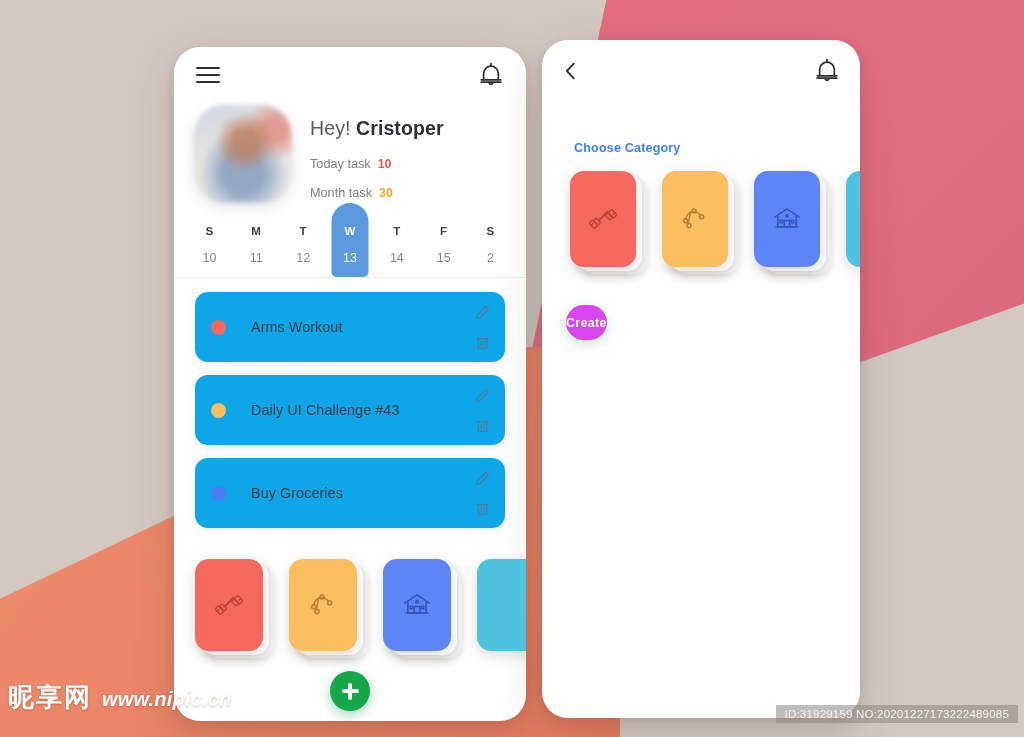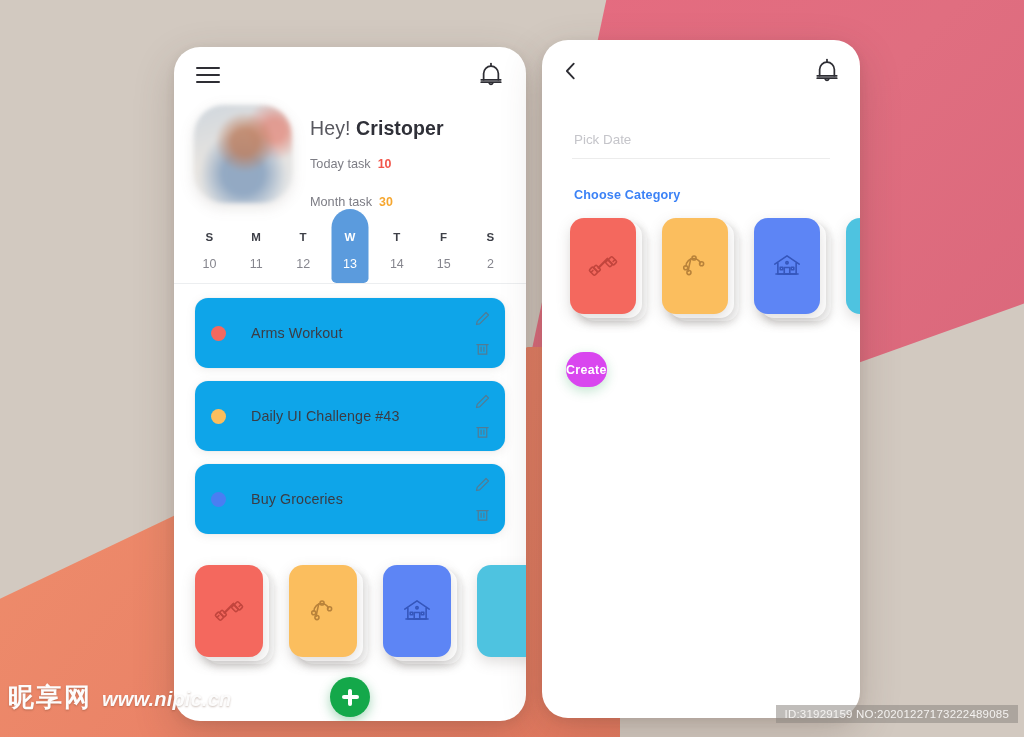--- a/index.html
+++ b/index.html
@@ -87,21 +87,21 @@
       radial-gradient(circle at 82% 26%, rgba(225,110,95,.6) 0 10%, rgba(225,110,95,0) 28%),
       linear-gradient(160deg, #cfd6dd 0%, #e7e4e0 48%, #dfe3e6 100%);
     filter: blur(2.2px);
     box-shadow: 0 4px 14px rgba(120,110,105,.18);
   }
   .greet-text { padding-left: 18px; padding-top: 12px; }
   .greet-line { font-size: 19.5px; color: #58585f; letter-spacing: .1px; white-space: nowrap; }
   .greet-line b { color: #2f3038; font-weight: 700; }
 
   .stat-row { margin-top: 17px; font-size: 12.7px; color: #7d7d85; white-space: nowrap; }
-  .stat-row + .stat-row { margin-top: 24px; }
+  .stat-row + .stat-row { margin-top: 15px; }
   .stat-row .num { font-weight: 700; font-size: 12.4px; margin-left: 7px; }
   .num.red { color: #f2564b; }
   .num.amber { color: #f6a730; }
 
   
   .week {
     position: relative;
     display: flex;
     margin-top: 14px;
     padding: 0 12px 12px 12px;
@@ -433,23 +433,20 @@
           <path d="M5.2 17.2V11.6a6.8 6.8 0 0 1 13.6 0v5.6"></path>
           <line x1="3" y1="17.4" x2="21" y2="17.4"></line>
           <line x1="3" y1="19.6" x2="21" y2="19.6"></line>
           <line x1="12" y1="4.8" x2="12" y2="2.4"></line>
           <path d="M10.4 20.4a1.7 1.7 0 0 0 3.2 0"></path>
         </svg>
       </div>
     </div>
 
     <div class="form">
-      <div class="field">
-        <input type="text" placeholder="Pick Date" style="">
-      </div>
       <div class="section-label">Choose Category</div>
     </div>
 
     <div class="cats">
       <div class="cat-wrap">
         <div class="cat-stack s2"></div>
         <div class="cat-stack"></div>
         <div class="cat-card" style="background:#f4685e">
           <svg viewBox="0 0 32 32" fill="none" stroke="#c2453d" stroke-width="1.5" stroke-linecap="round" stroke-linejoin="round">
             <path d="M6.5 20.2l-1.7 1.7"></path>

